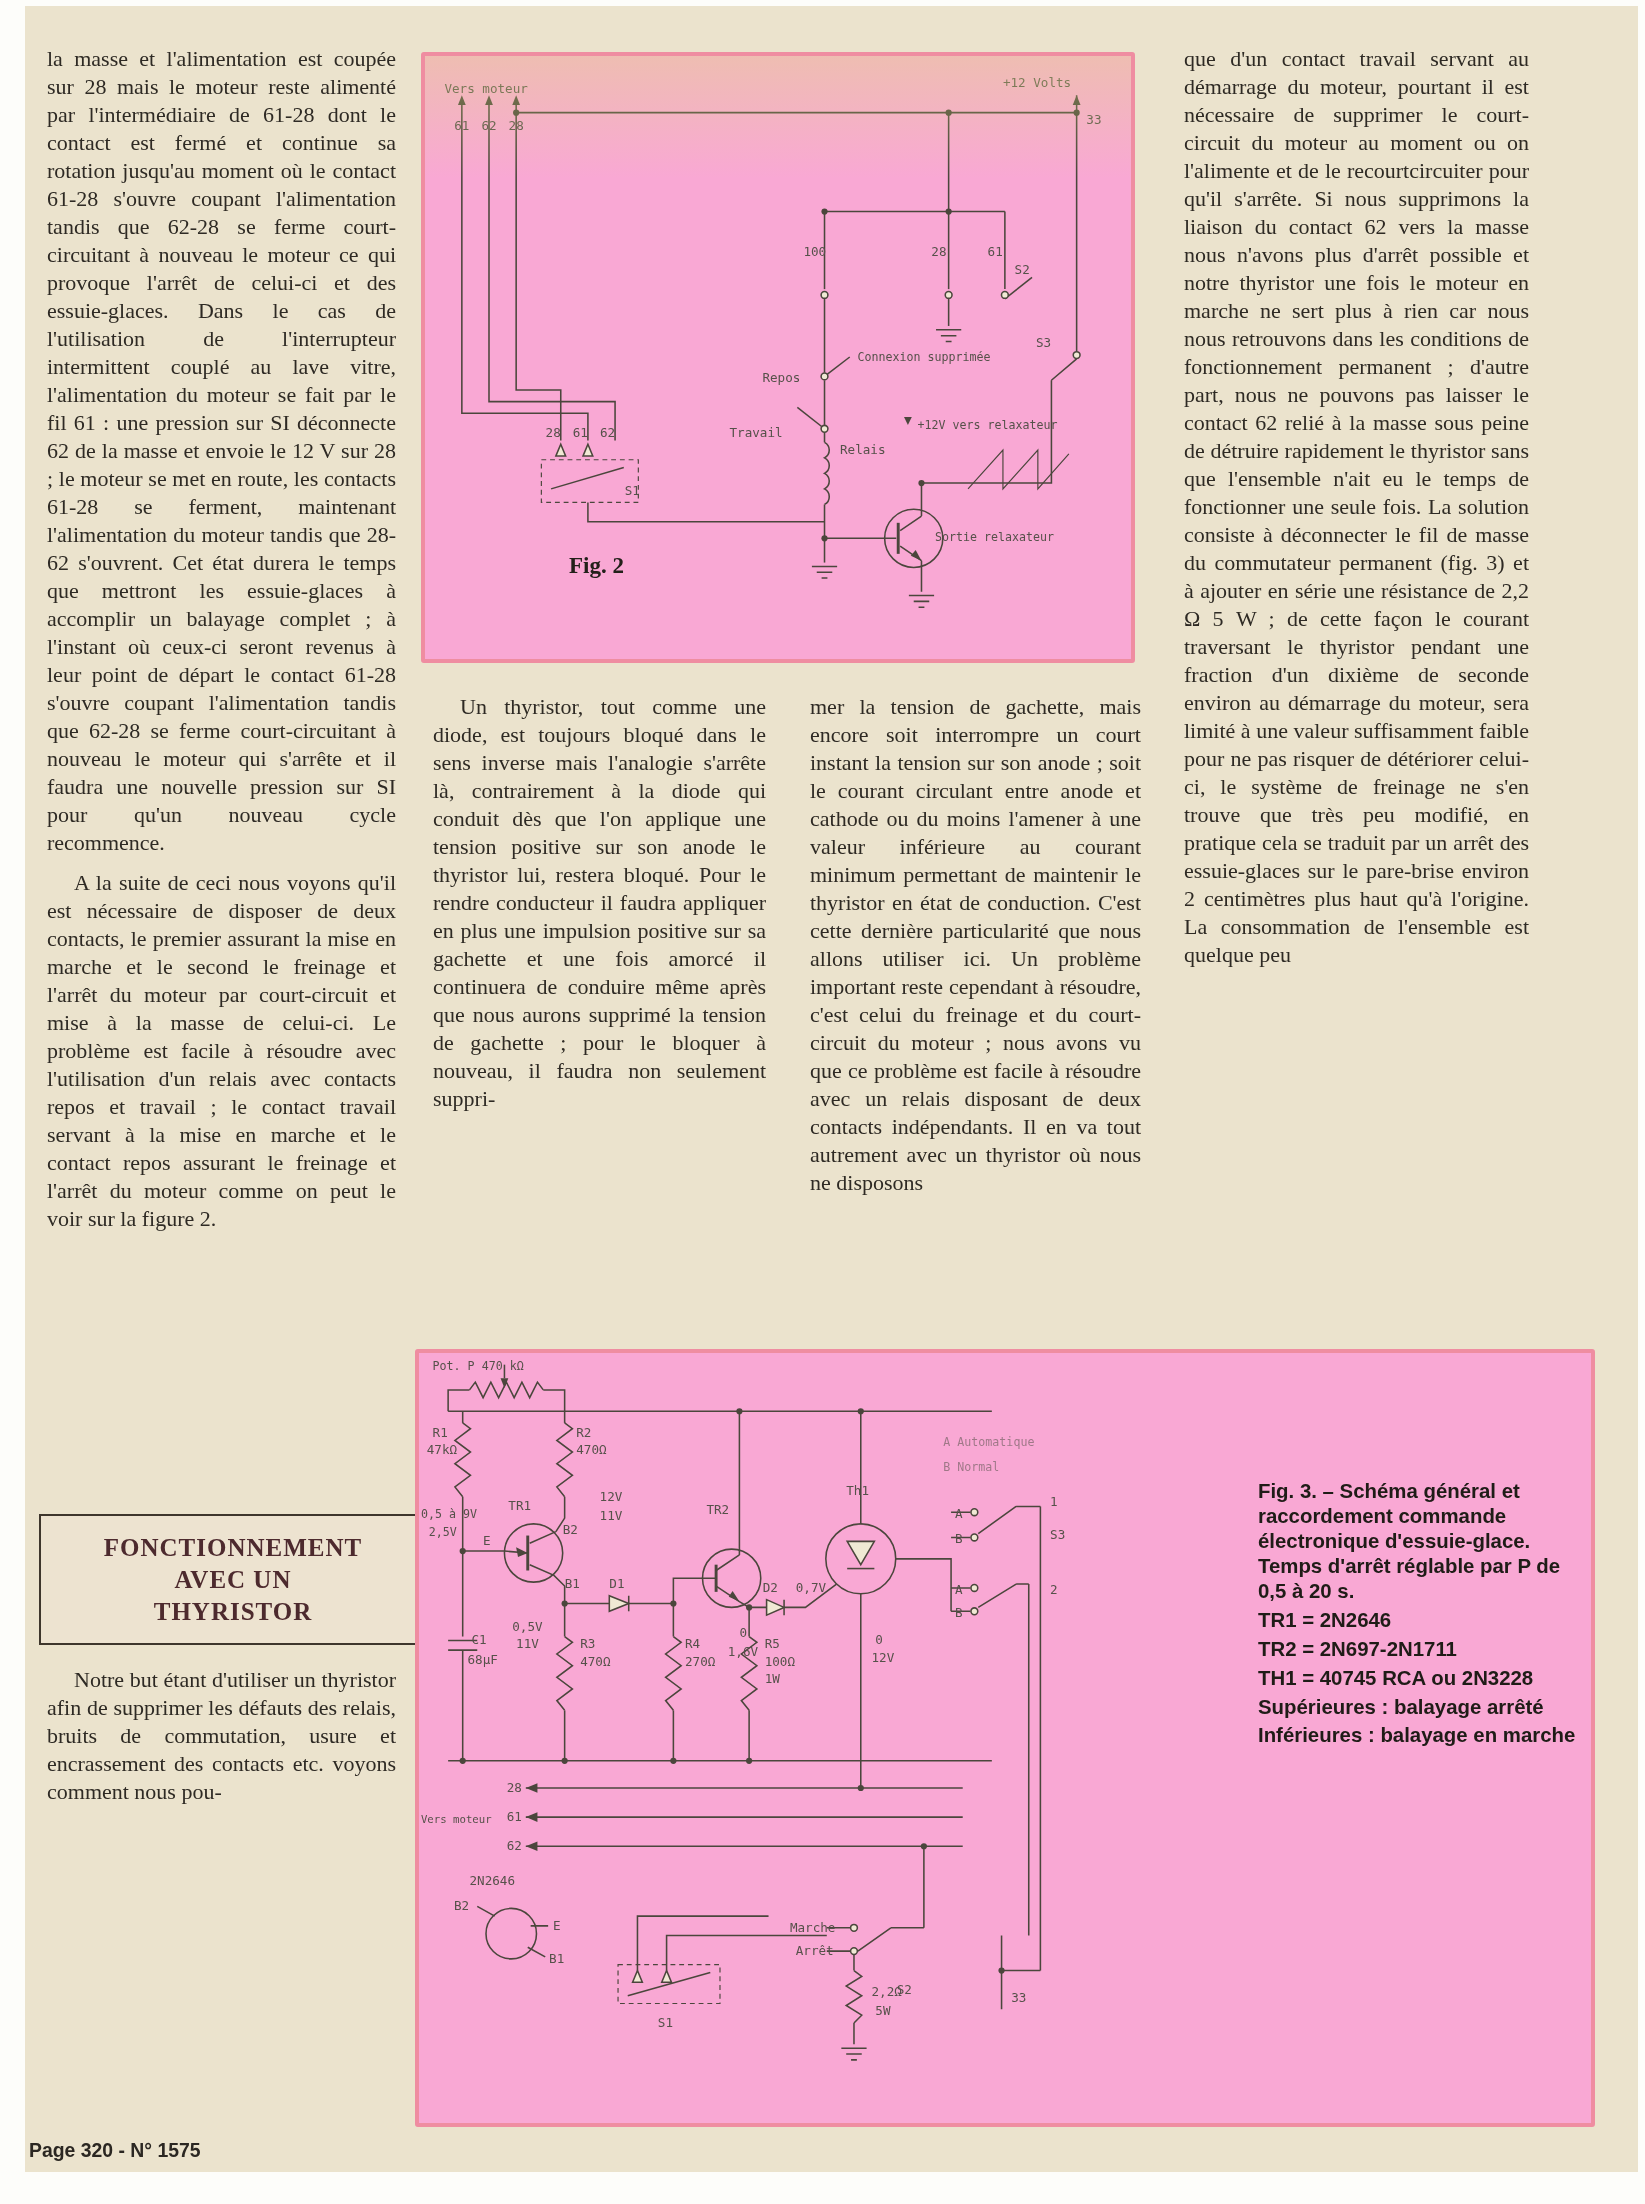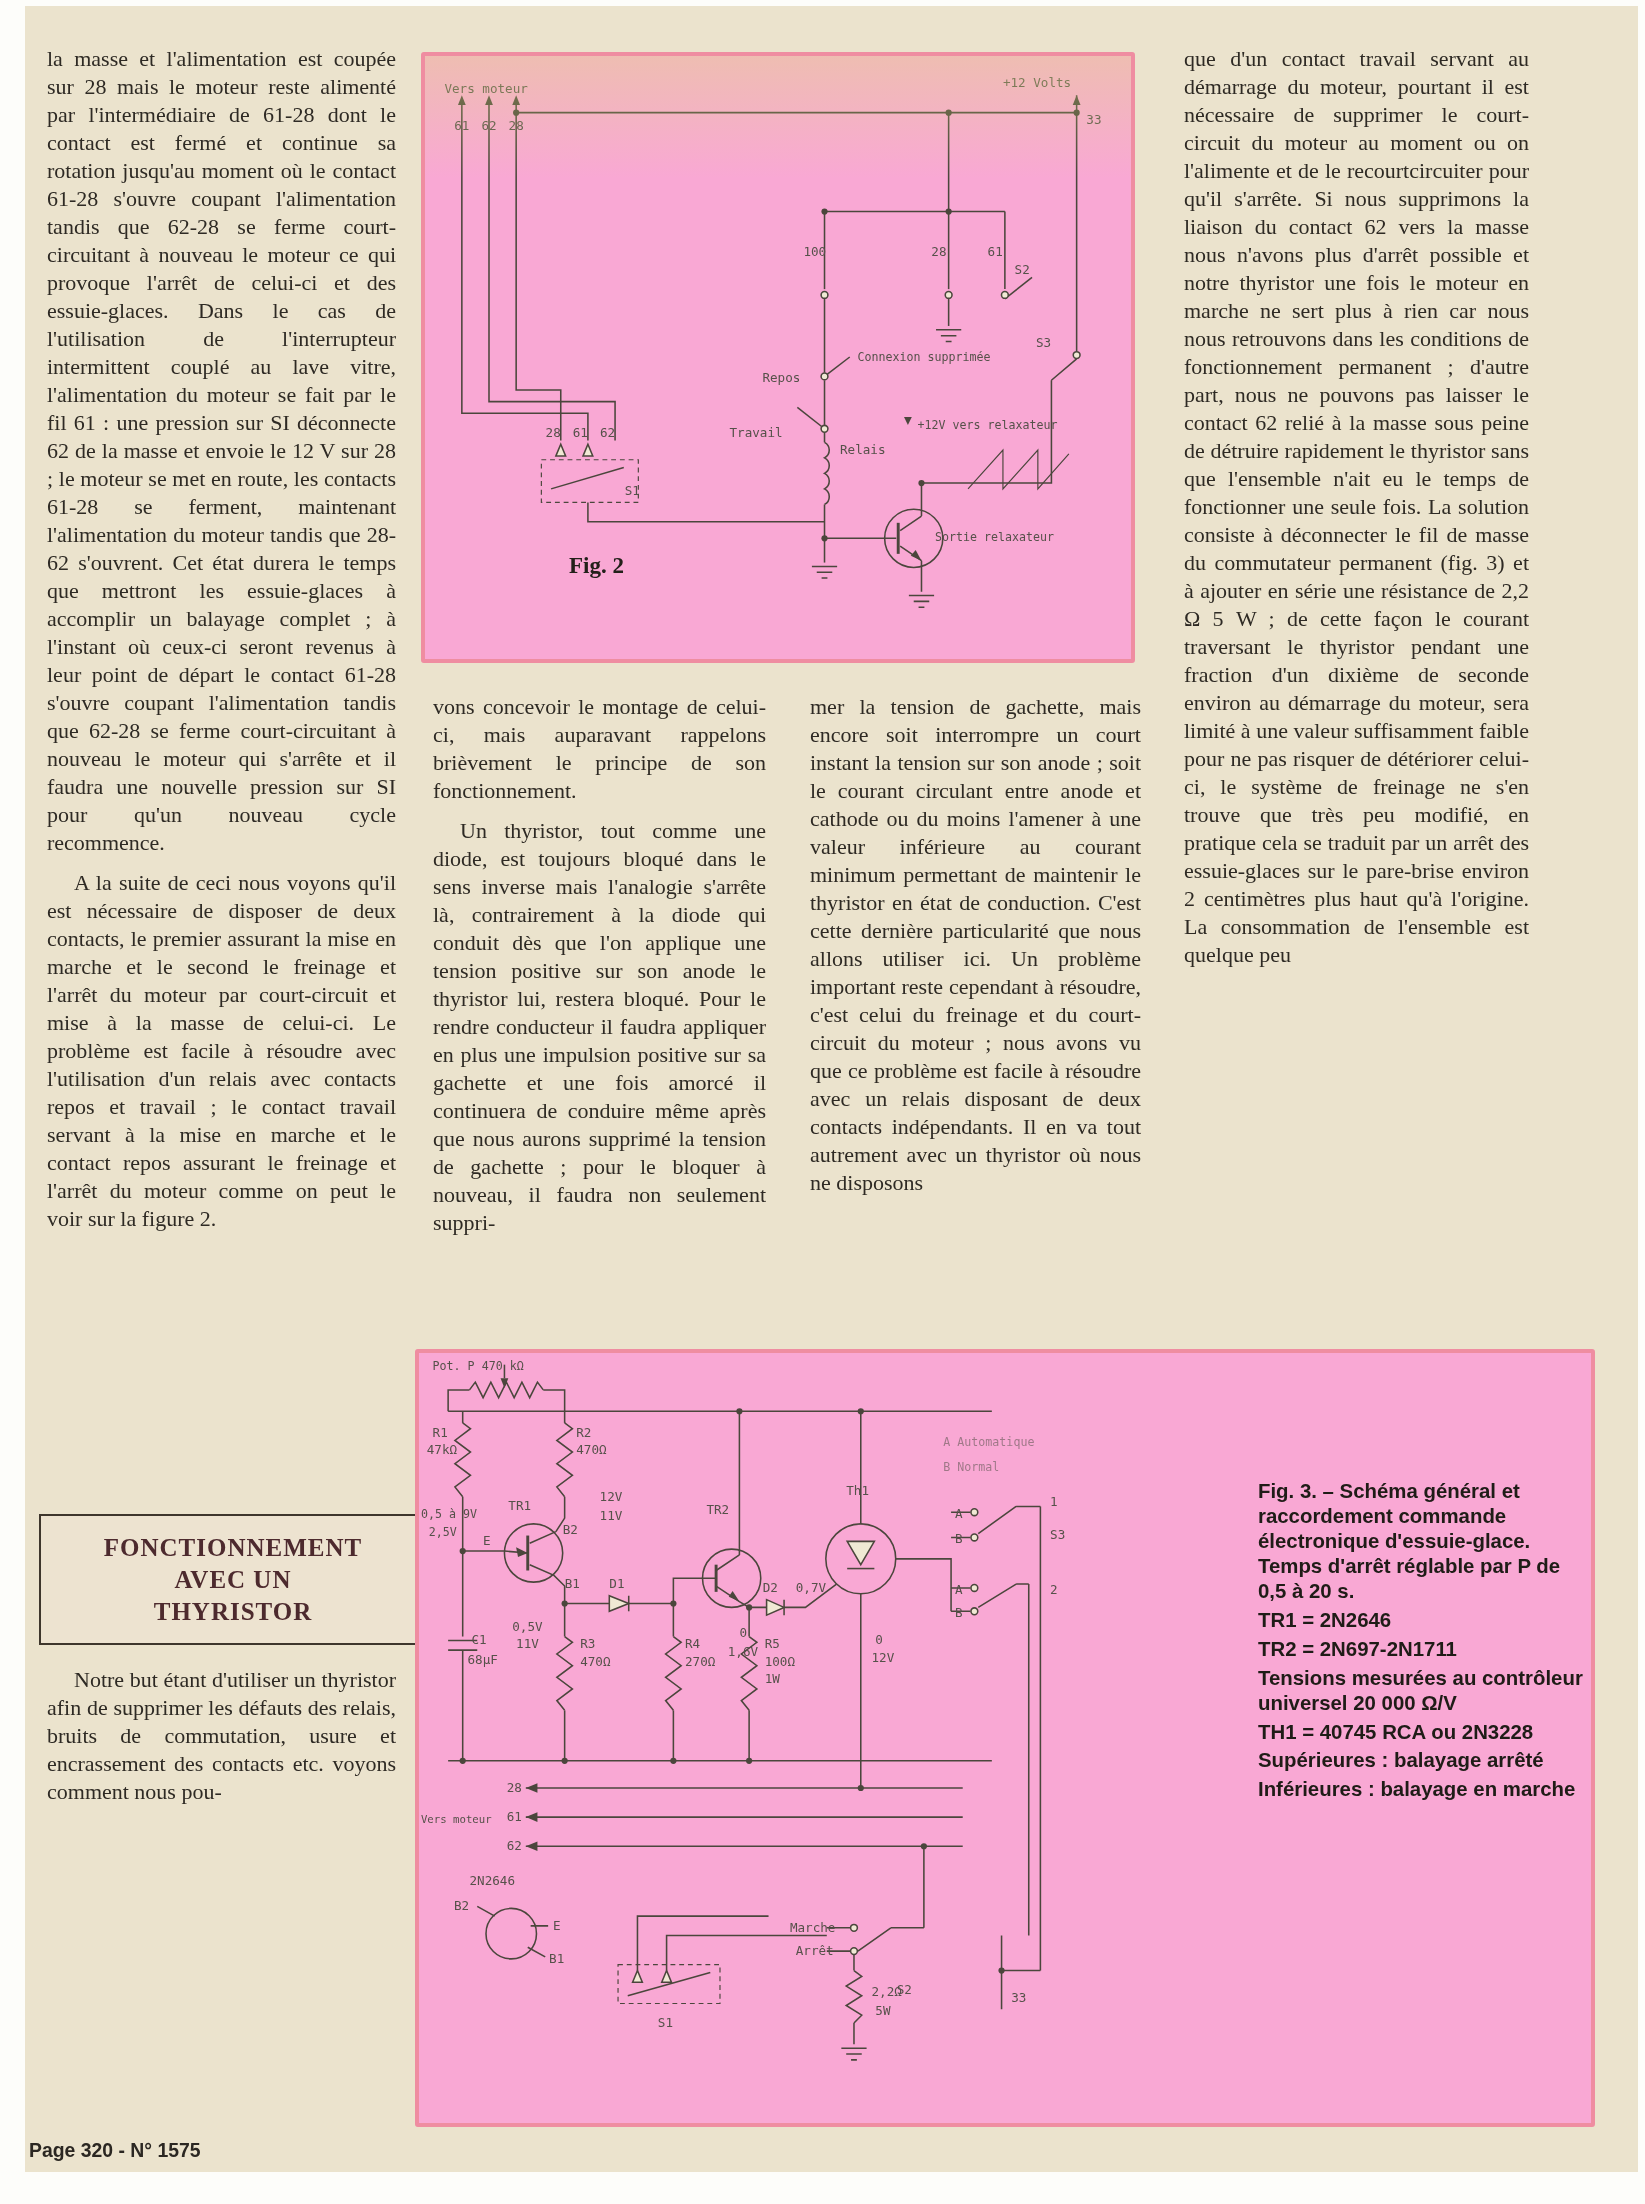--- a/index.html
+++ b/index.html
@@ -82,21 +82,20 @@
     <div>FONCTIONNEMENT</div>
     <div>AVEC UN</div>
     <div>THYRISTOR</div>
   </div>
 
   <div class="col" style="left:35px;top:1654px;width:373px;">
     <p class="ind">Notre but étant d'utiliser un thyristor afin de supprimer les défauts des relais, bruits de commutation, usure et encrassement des contacts etc. voyons comment nous pou-</p>
   </div>
 
   <div class="col" style="left:421px;top:681px;width:357px;">
-    <p>vons concevoir le montage de celui-ci, mais auparavant rappelons brièvement le principe de son fonctionnement.</p>
     <p class="ind">Un thyristor, tout comme une diode, est toujours bloqué dans le sens inverse mais l'analogie s'arrête là, contrairement à la diode qui conduit dès que l'on applique une tension positive sur son anode le thyristor lui, restera bloqué. Pour le rendre conducteur il faudra appliquer en plus une impulsion positive sur sa gachette et une fois amorcé il continuera de conduire même après que nous aurons supprimé la tension de gachette ; pour le bloquer à nouveau, il faudra non seulement suppri-</p>
   </div>
 
   <div class="col" style="left:798px;top:681px;width:355px;">
     <p>mer la tension de gachette, mais encore soit interrompre un court instant la tension sur son anode ; soit le courant circulant entre anode et cathode ou du moins l'amener à une valeur inférieure au courant minimum permettant de maintenir le thyristor en état de conduction. C'est cette dernière particularité que nous allons utiliser ici. Un problème important reste cependant à résoudre, c'est celui du freinage et du court-circuit du moteur ; nous avons vu que ce problème est facile à résoudre avec un relais disposant de deux contacts indépendants. Il en va tout autrement avec un thyristor où nous ne disposons</p>
   </div>
 
   <div class="col" style="left:1172px;top:33px;width:369px;">
     <p>que d'un contact travail servant au démarrage du moteur, pourtant il est nécessaire de supprimer le court-circuit du moteur au moment ou on l'alimente et de le recourtcircuiter pour qu'il s'arrête. Si nous supprimons la liaison du contact 62 vers la masse nous n'avons plus d'arrêt possible et notre thyristor une fois le moteur en marche ne sert plus à rien car nous nous retrouvons dans les conditions de fonctionnement permanent ; d'autre part, nous ne pouvons pas laisser le contact 62 relié à la masse sous peine de détruire rapidement le thyristor sans que l'ensemble n'ait eu le temps de fonctionner une seule fois. La solution consiste à déconnecter le fil de masse du commutateur permanent (fig. 3) et à ajouter en série une résistance de 2,2 Ω 5 W ; de cette façon le courant traversant le thyristor pendant une fraction d'un dixième de seconde environ au démarrage du moteur, sera limité à une valeur suffisamment faible pour ne pas risquer de détériorer celui-ci, le système de freinage ne s'en trouve que très peu modifié, en pratique cela se traduit par un arrêt des essuie-glaces sur le pare-brise environ 2 centimètres plus haut qu'à l'origine. La consommation de l'ensemble est quelque peu</p>
   </div>
@@ -393,21 +392,20 @@
         <text x="466" y="662">2,2Ω</text>
         <text x="470" y="682">5W</text>
         <text x="610" y="668">33</text>
       </g>
     </svg>
 
     <div class="fig3caption">
       <p>Fig. 3. – Schéma général et raccordement commande électronique d'essuie-glace. Temps d'arrêt réglable par P de 0,5 à 20 s.</p>
       <p>TR1 = 2N2646</p>
       <p>TR2 = 2N697-2N1711</p>
-      <p>Tensions mesurées au contrôleur universel 20 000 Ω/V</p>
       <p>TH1 = 40745 RCA ou 2N3228</p>
       <p>Supérieures : balayage arrêté</p>
       <p>Inférieures : balayage en marche</p>
     </div>
   </div>
 
   <div class="footer">Page 320 - N° 1575</div>
 
 </div>
 

